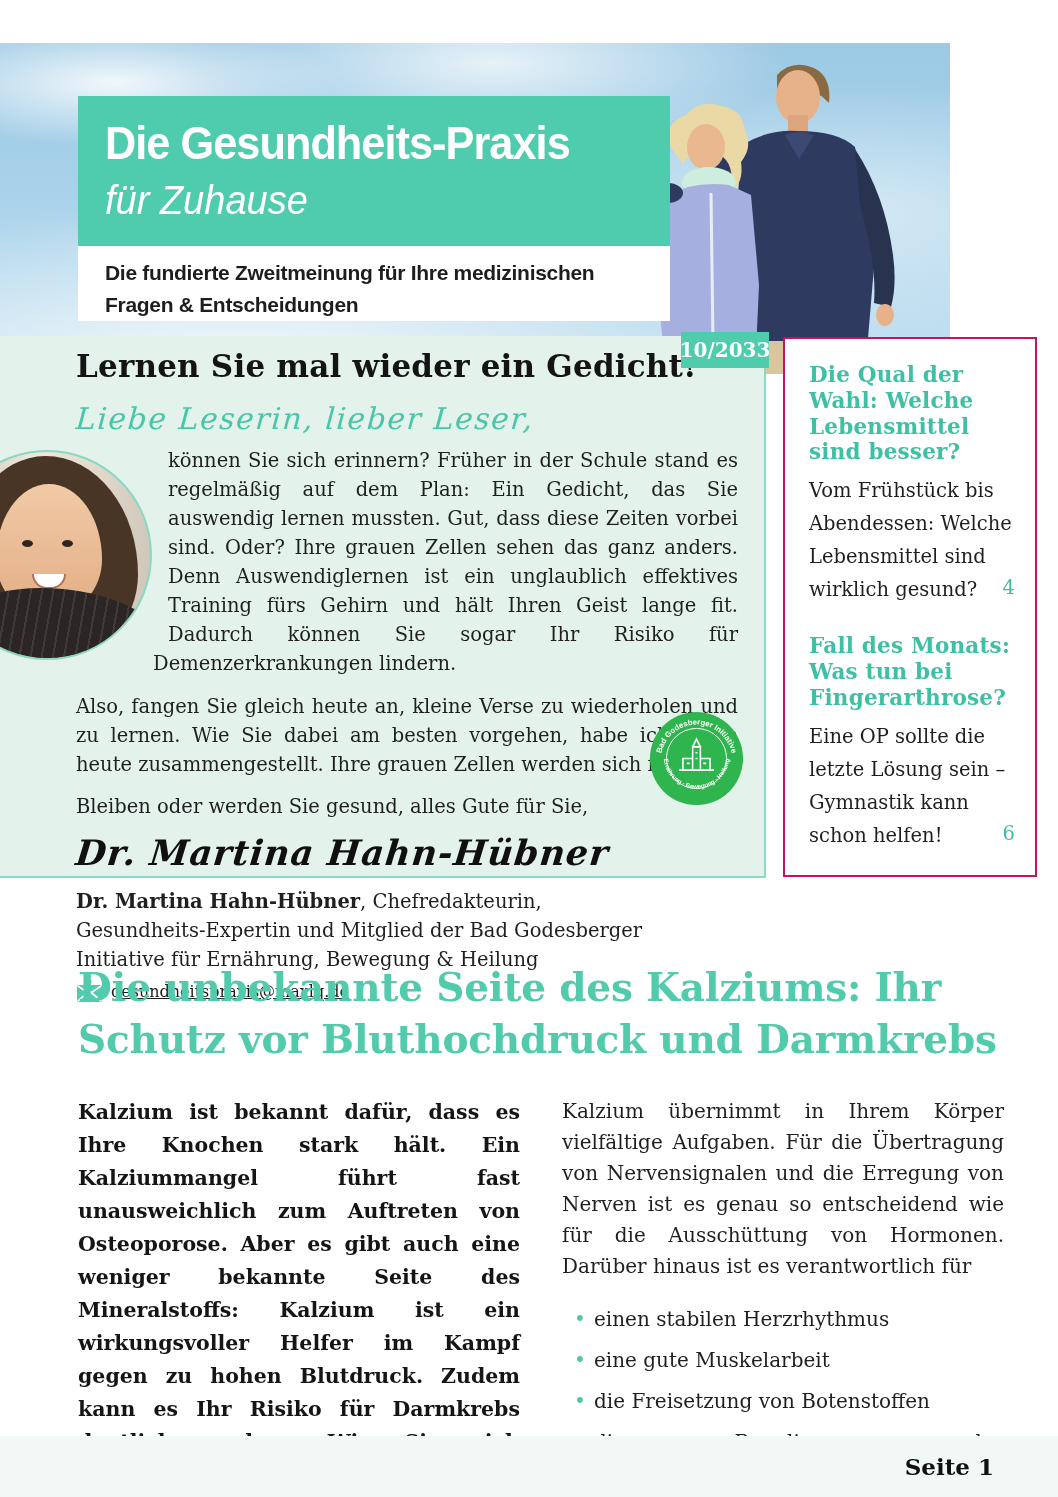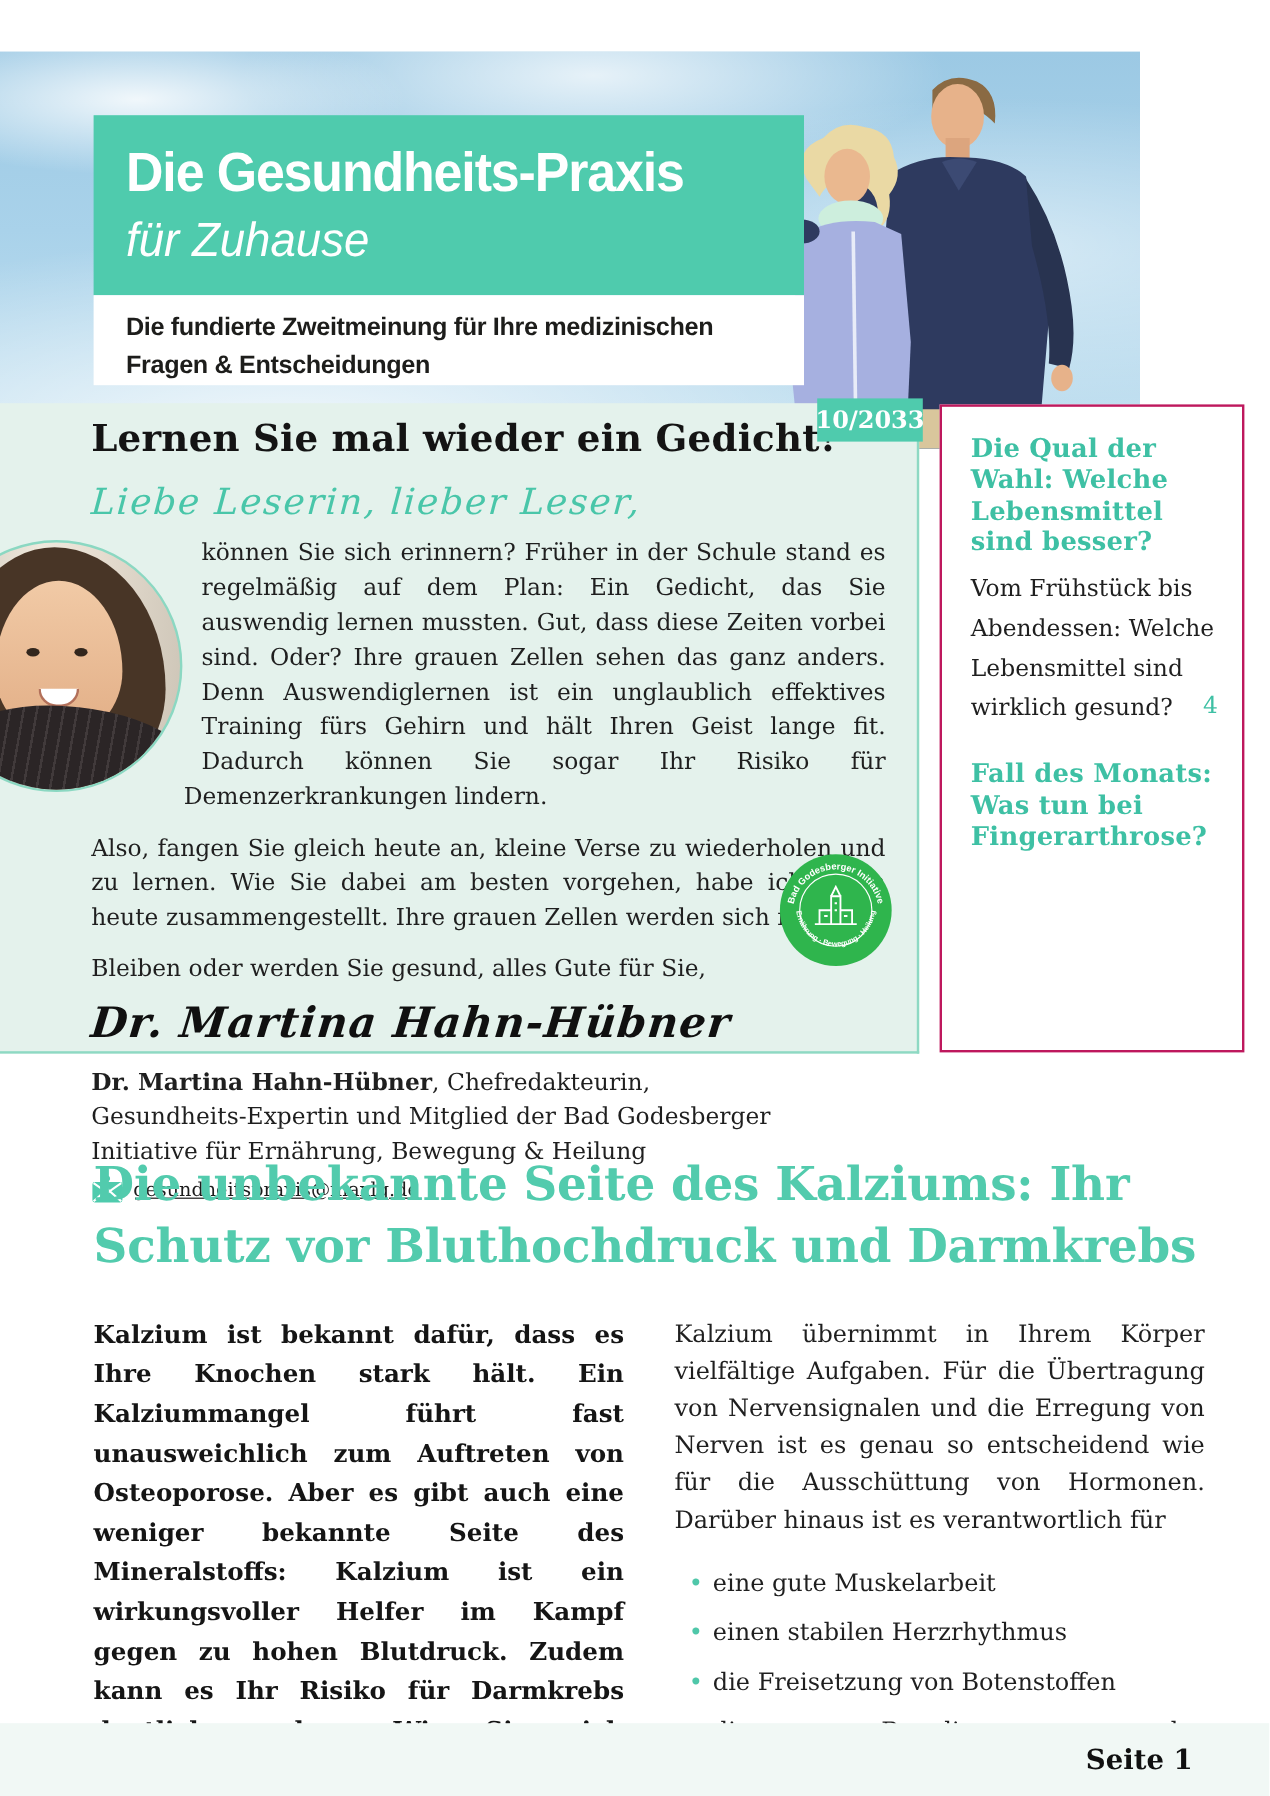--- a/index.html
+++ b/index.html
@@ -197,35 +197,36 @@
 
   <aside class="toc">
 
       <div class="toc-item">
         <div class="toc-title">Die Qual der Wahl: Welche Lebensmittel sind besser?</div>
         <div class="toc-teaser"><span>Vom Frühstück bis Abendessen: Welche Lebensmittel sind wirklich gesund?</span><span class="toc-page">4</span></div>
       </div>
 
       <div class="toc-item">
         <div class="toc-title">Fall des Monats: Was tun bei Fingerarthrose?</div>
+        <div class="toc-teaser"><span>Eine OP sollte die letzte Lösung sein – Gymnastik kann schon helfen!</span><span class="toc-page">6</span></div>
       </div>
 
     </aside>
 
   <section class="article2">
     <h2 class="article2-headline">Die unbekannte Seite des Kalziums: Ihr Schutz vor Bluthochdruck und Darmkrebs</h2>
     <div class="article2-cols">
       <div class="col-left">Kalzium ist bekannt dafür, dass es Ihre Knochen stark hält. Ein Kalziummangel führt fast unausweichlich zum Auftreten von Osteoporose. Aber es gibt auch eine weniger bekannte Seite des Mineralstoffs: Kalzium ist ein wirkungsvoller Helfer im Kampf gegen zu hohen Blutdruck. Zudem kann es Ihr Risiko für Darmkrebs deutlich senken. Wie Sie sich ausreichend mit diesem Vitalstoff versorgen, damit Sie von seinen gesundheitsschützenden Eigenschaften profitieren, lesen Sie in diesem Artikel.</div>
       <div class="col-right">
         <p>Kalzium übernimmt in Ihrem Körper vielfältige Aufgaben. Für die Übertragung von Nervensignalen und die Erregung von Nerven ist es genau so entscheidend wie für die Ausschüttung von Hormonen. Darüber hinaus ist es verantwortlich für</p>
         <ul class="calcium-list">
 
+            <li>einen stabilen Herzrhythmus</li>
+
             <li>eine gute Muskelarbeit</li>
-
-            <li>einen stabilen Herzrhythmus</li>
 
             <li>die Freisetzung von Botenstoffen</li>
 
             <li>die Regulierung des Flüssigkeitshaushalts in den Körperzellen</li>
 
           </ul>
 
       </div>
     </div>
   </section>

